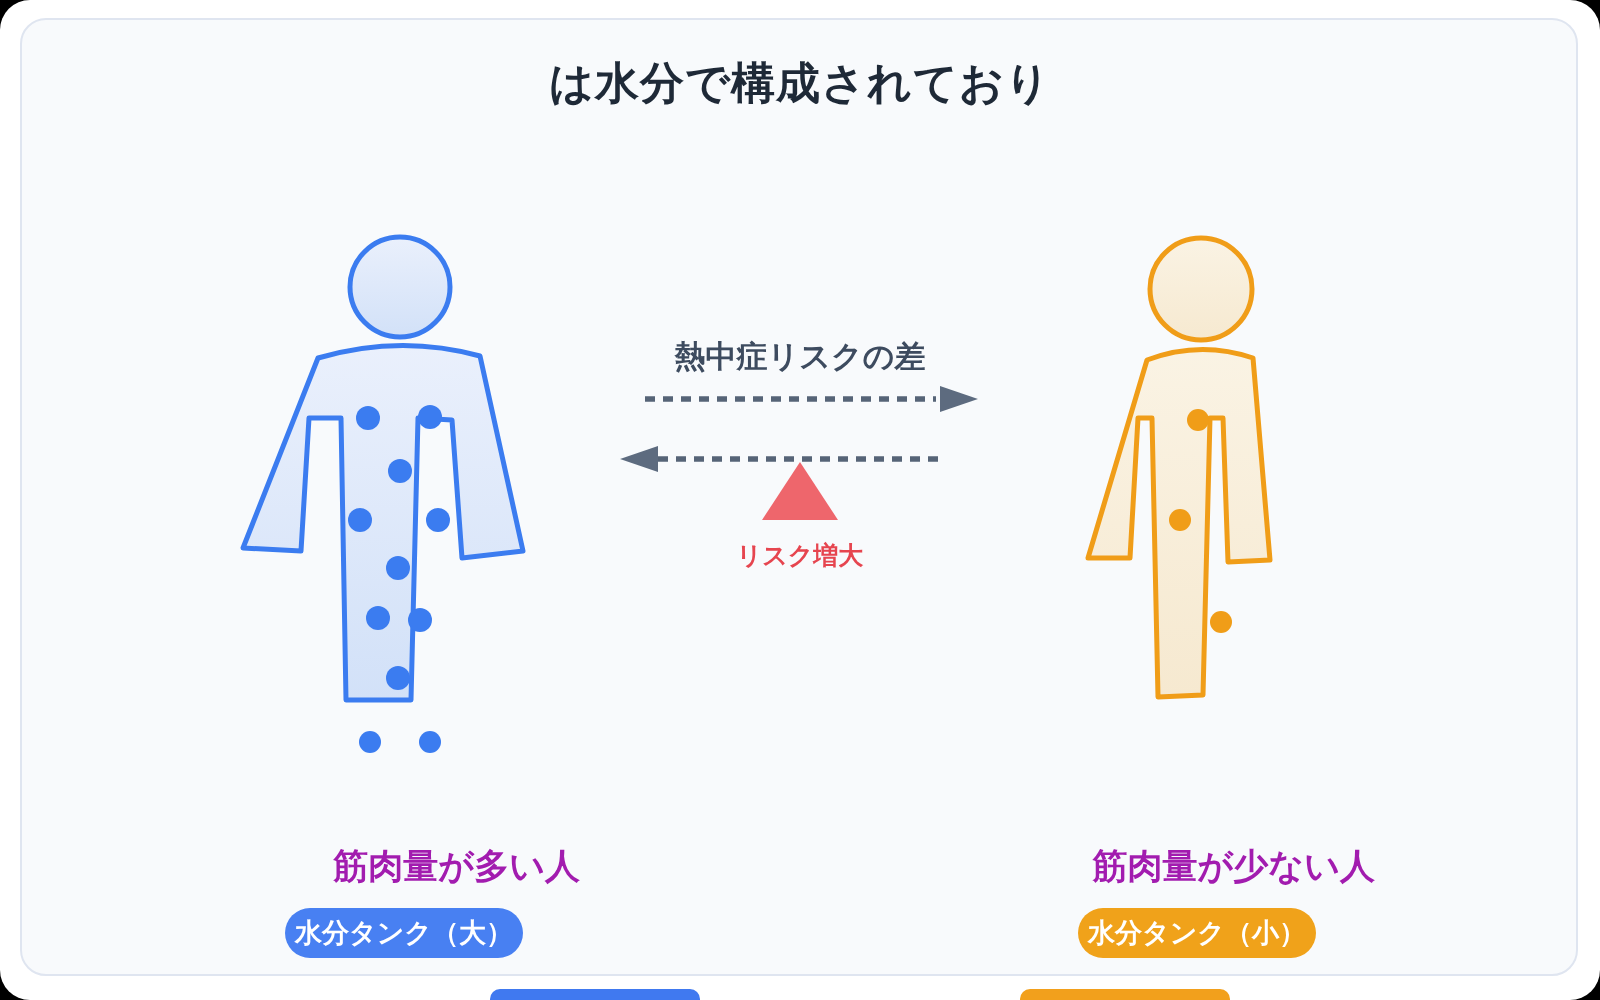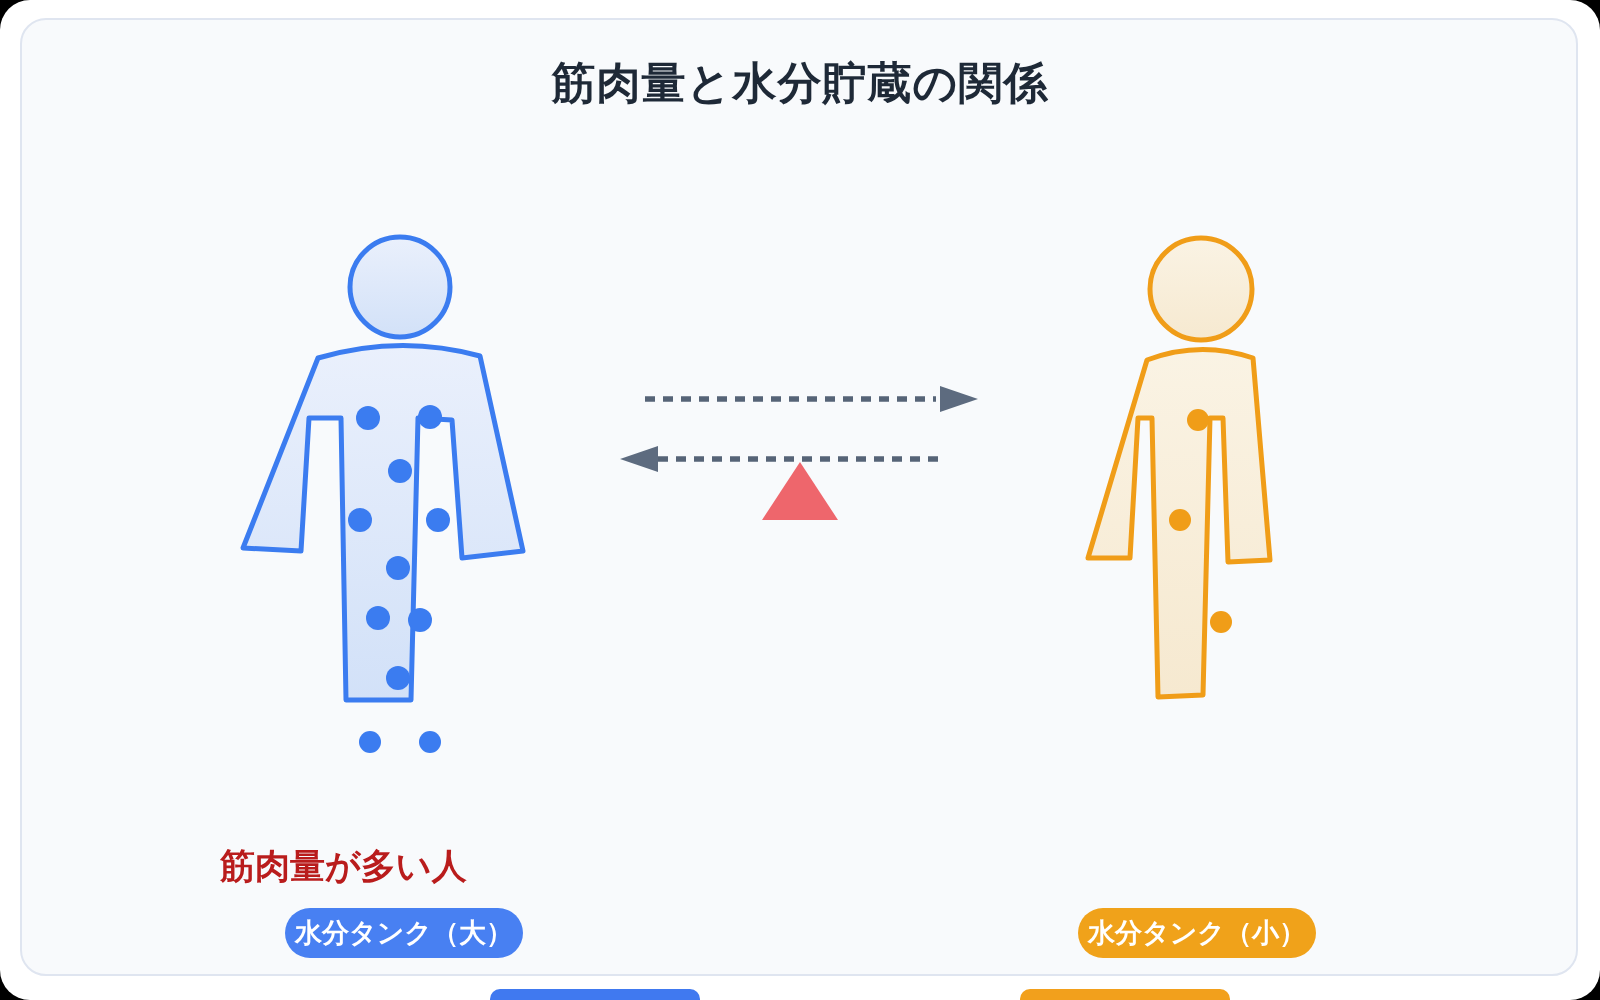--- a/index.html
+++ b/index.html
@@ -23,22 +23,22 @@
   .mid-svg{position:absolute;left:600px;top:375px;}
   .risk-label{
     position:absolute;left:600px;top:336px;width:400px;text-align:center;
     font-size:31px;font-weight:700;color:#3d4b5f;
   }
   .risk-warning{
     position:absolute;left:600px;top:539px;width:400px;text-align:center;
     font-size:25px;font-weight:700;color:#e6454f;
   }
   .person-label{
-    position:absolute;top:843px;width:360px;text-align:left;
-    font-size:35px;font-weight:700;color:#b91c1c;
+    position:absolute;top:843px;width:360px;text-align:right;
+    font-size:35px;font-weight:700;color:#a21caf;
   }
   .label-left{left:220px;}
   .label-right{left:1015px;}
   .badge{
     position:absolute;top:908px;height:50px;line-height:50px;width:238px;
     border-radius:25px;text-align:center;color:#ffffff;
     font-size:27px;font-weight:700;z-index:2;
   }
   .badge-blue{left:285px;background:#4880f2;text-align:center;}
   .badge-orange{left:1078px;background:#f0a21a;}
@@ -52,21 +52,21 @@
   }
   .partial-blue{left:490px;background:#4079f0;}
   .partial-orange{left:1020px;background:#f2a01c;}
 </style>
 </head>
 <body>
 
 <div class="page">
   <div class="card"></div>
 
-  <div class="title">筋肉量と水分貯蔵の関係</div>
+  <div class="title">は水分で構成されており</div>
 
   <svg class="fig-svg fig-blue" width="300" height="540" viewBox="0 0 300 540">
     <defs>
       <linearGradient id="gb" x1="0" y1="0" x2="0" y2="1">
         <stop offset="0" stop-color="#eaf0fc"></stop>
           <stop offset="1" stop-color="#d2e1f8"></stop>
       </linearGradient>
     </defs>
     <circle cx="170" cy="57" r="50" fill="url(#gb)" stroke="#3b7cf0" stroke-width="5"></circle>
     <path d="M 88,128 Q 170,104 250,126 L 293,321 L 232,328 L 222,190 L 188,188 L 181,470 L 116,470 L 111,188 L 79,188 L 71,321 L 13,318 Z" fill="url(#gb)" stroke="#3b7cf0" stroke-width="5" stroke-linejoin="round"></path>
@@ -94,29 +94,32 @@
     </defs>
     <circle cx="141" cy="59" r="51" fill="url(#go)" stroke="#f09d18" stroke-width="5"></circle>
     <path d="M 87,130 Q 140,110 193,128 L 210,330 L 168,332 L 163,188 L 150,188 L 143,465 L 98,467 L 92,188 L 78,188 L 70,328 L 28,328 Z" fill="url(#go)" stroke="#f09d18" stroke-width="5" stroke-linejoin="round"></path>
     <g fill="#f09d18">
       <circle cx="138" cy="190" r="11"></circle>
         <circle cx="120" cy="290" r="11"></circle>
       <circle cx="161" cy="392" r="11"></circle>
     </g>
   </svg>
 
+  <div class="risk-label">熱中症リスクの差</div>
   <svg class="mid-svg" width="400" height="150" viewBox="0 0 400 150">
     <line x1="45" y1="24" x2="336" y2="24" stroke="#566477" stroke-width="5.5" stroke-dasharray="10 8"></line>
     <polygon points="340,11 378,24 340,37" fill="#5d6b7f"></polygon>
     <line x1="58" y1="84" x2="340" y2="84" stroke="#566477" stroke-width="5.5" stroke-dasharray="10 8"></line>
     <polygon points="58,71 58,97 20,84" fill="#5d6b7f"></polygon>
     <polygon points="200,87 162,145 238,145" fill="#ee666c"></polygon>
   </svg>
+  <div class="risk-warning">リスク増大</div>
 
   <div class="person-label label-left">筋肉量が多い人</div>
   <div class="badge badge-blue">水分タンク（大）</div>
 
+  <div class="person-label label-right">筋肉量が少ない人</div>
   <div class="badge badge-orange">水分タンク（小）</div>
 
 
   <div class="partial-box partial-blue"></div>
   <div class="partial-box partial-orange"></div>
 </div>
 
 </body></html>

